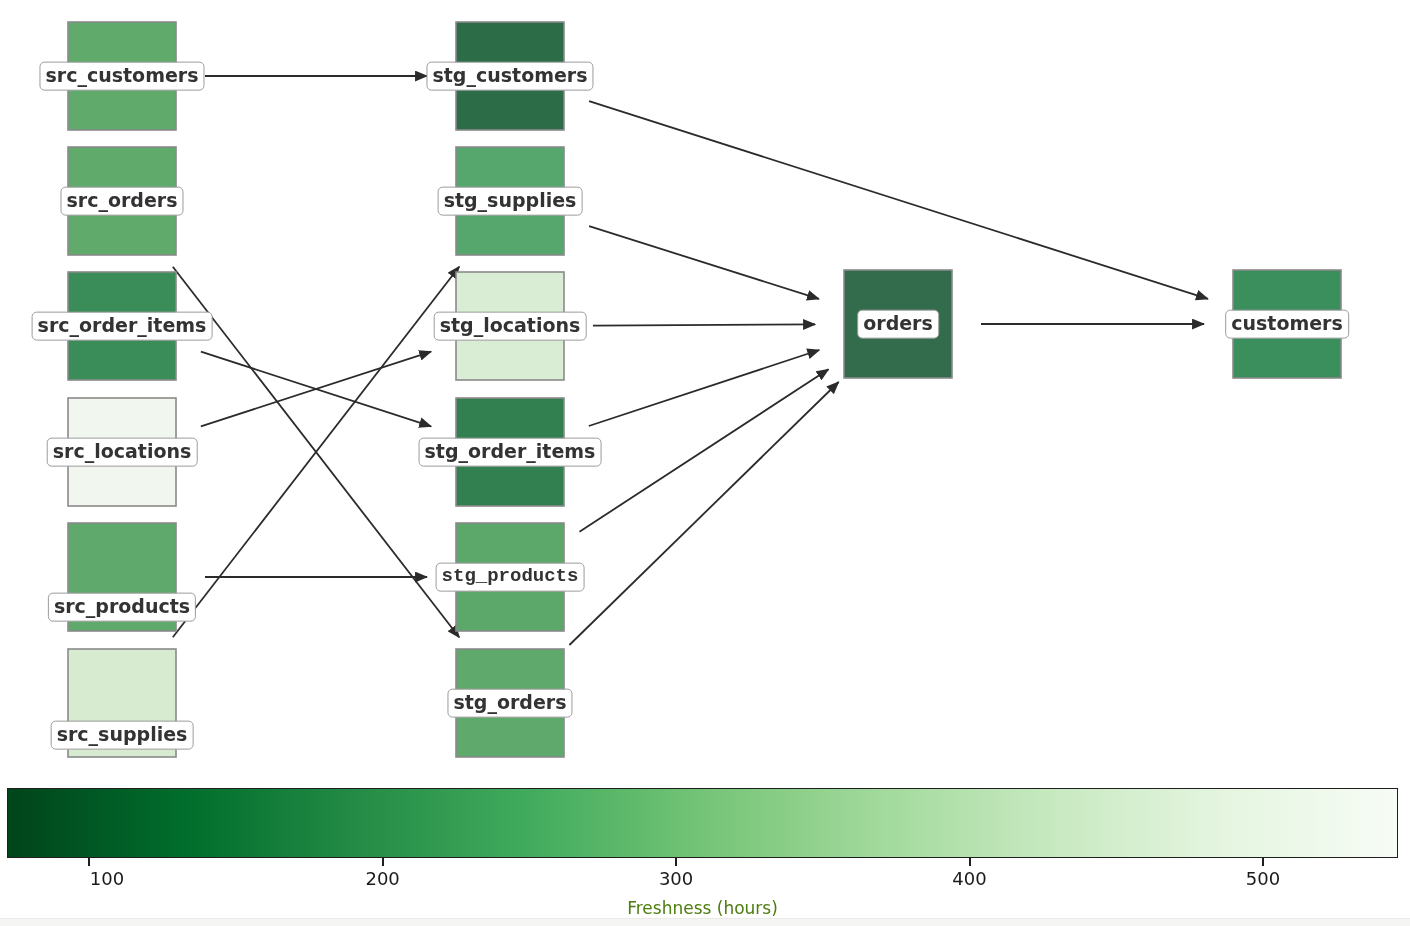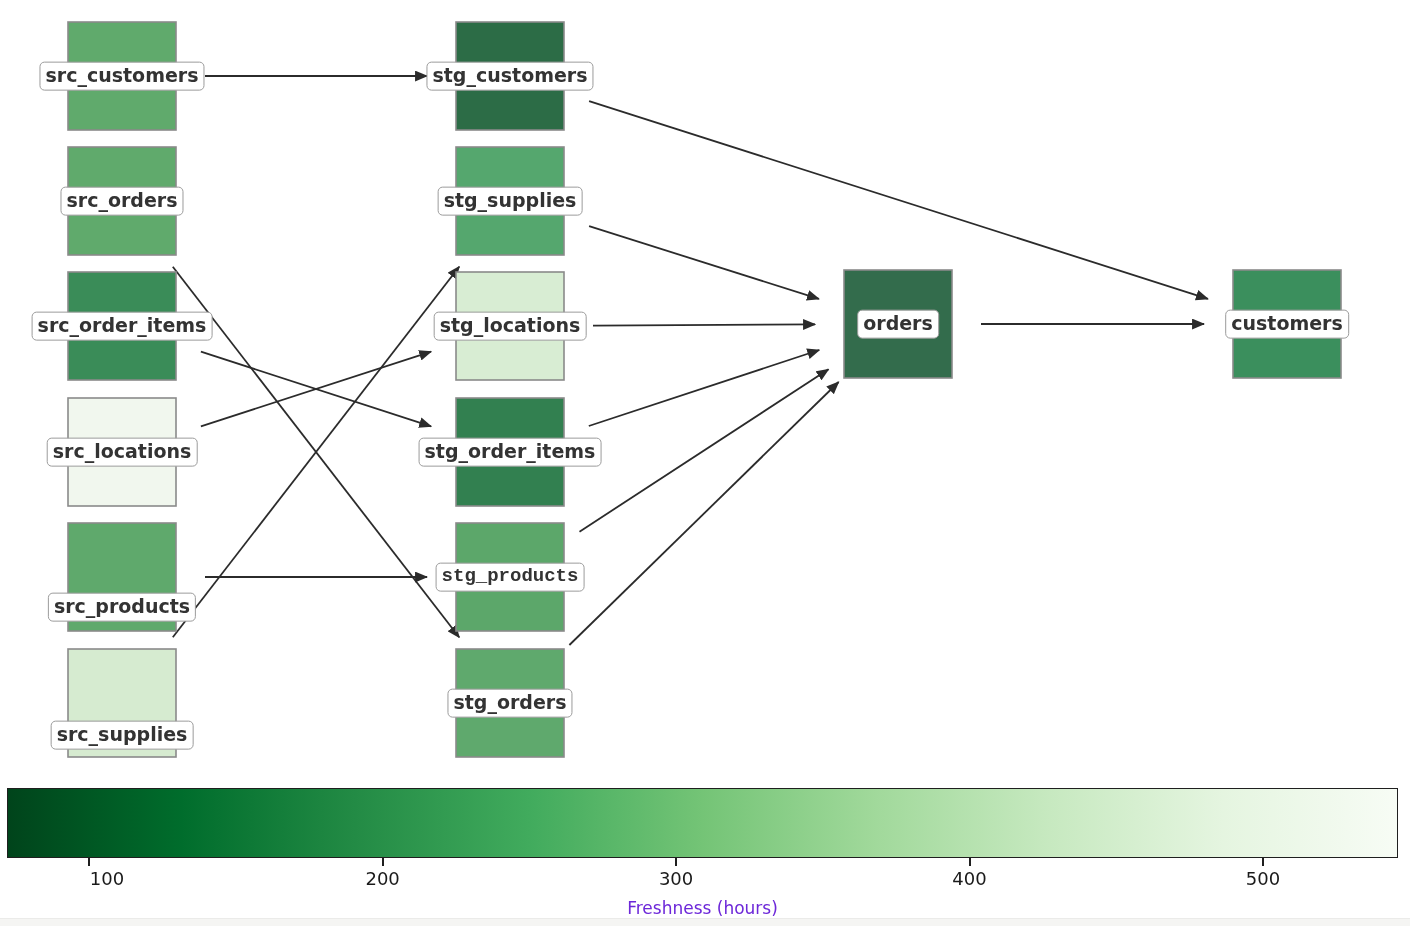--- a/index.html
+++ b/index.html
@@ -37,21 +37,21 @@
   .cb-tick-label{
     position:absolute;
     transform:translateX(-50%);
     font-size:18px;
     color:#1a1a1a;
   }
   .cb-axis-label{
     position:absolute;
     transform:translateX(-50%);
     font-size:17px;
-    color:#6d28d9;
+    color:#4d7c0f;
   }
   .bottom-strip{
     position:absolute;
     left:0;right:0;bottom:0;
     height:7px;
     background:#f5f5f3;
     border-top:1px solid #ebebe9;
   }
 </style>
 </head>

